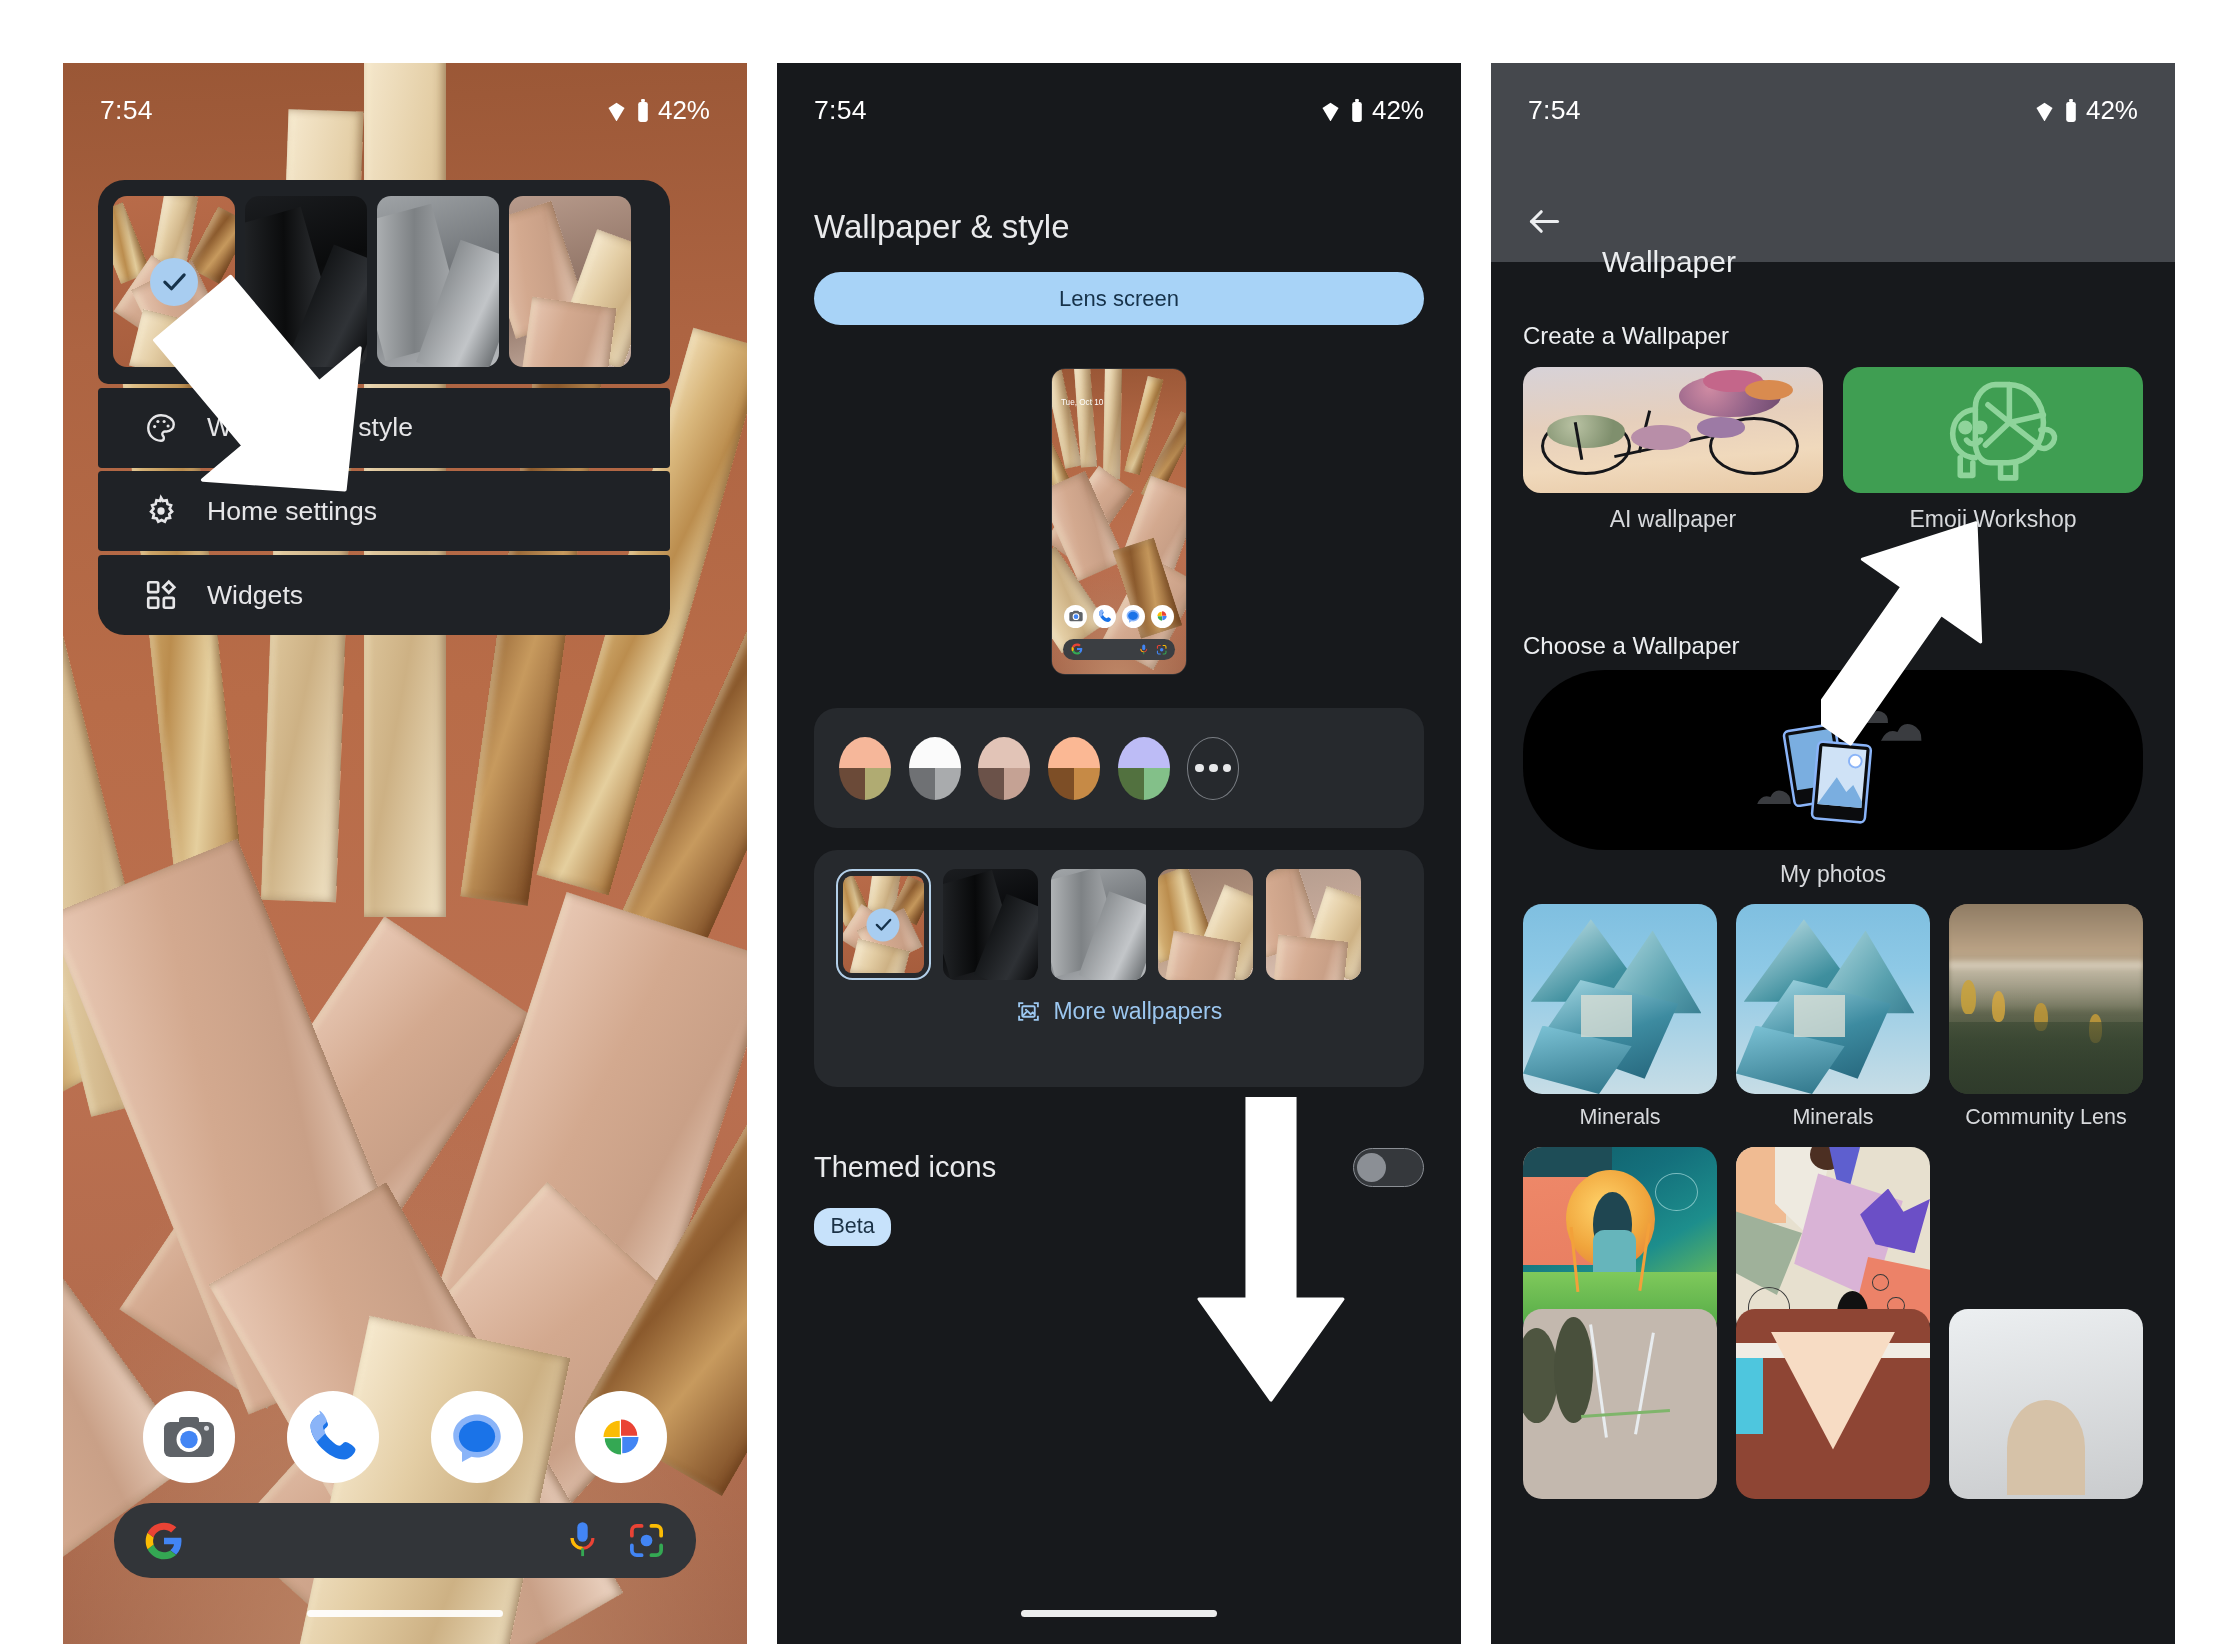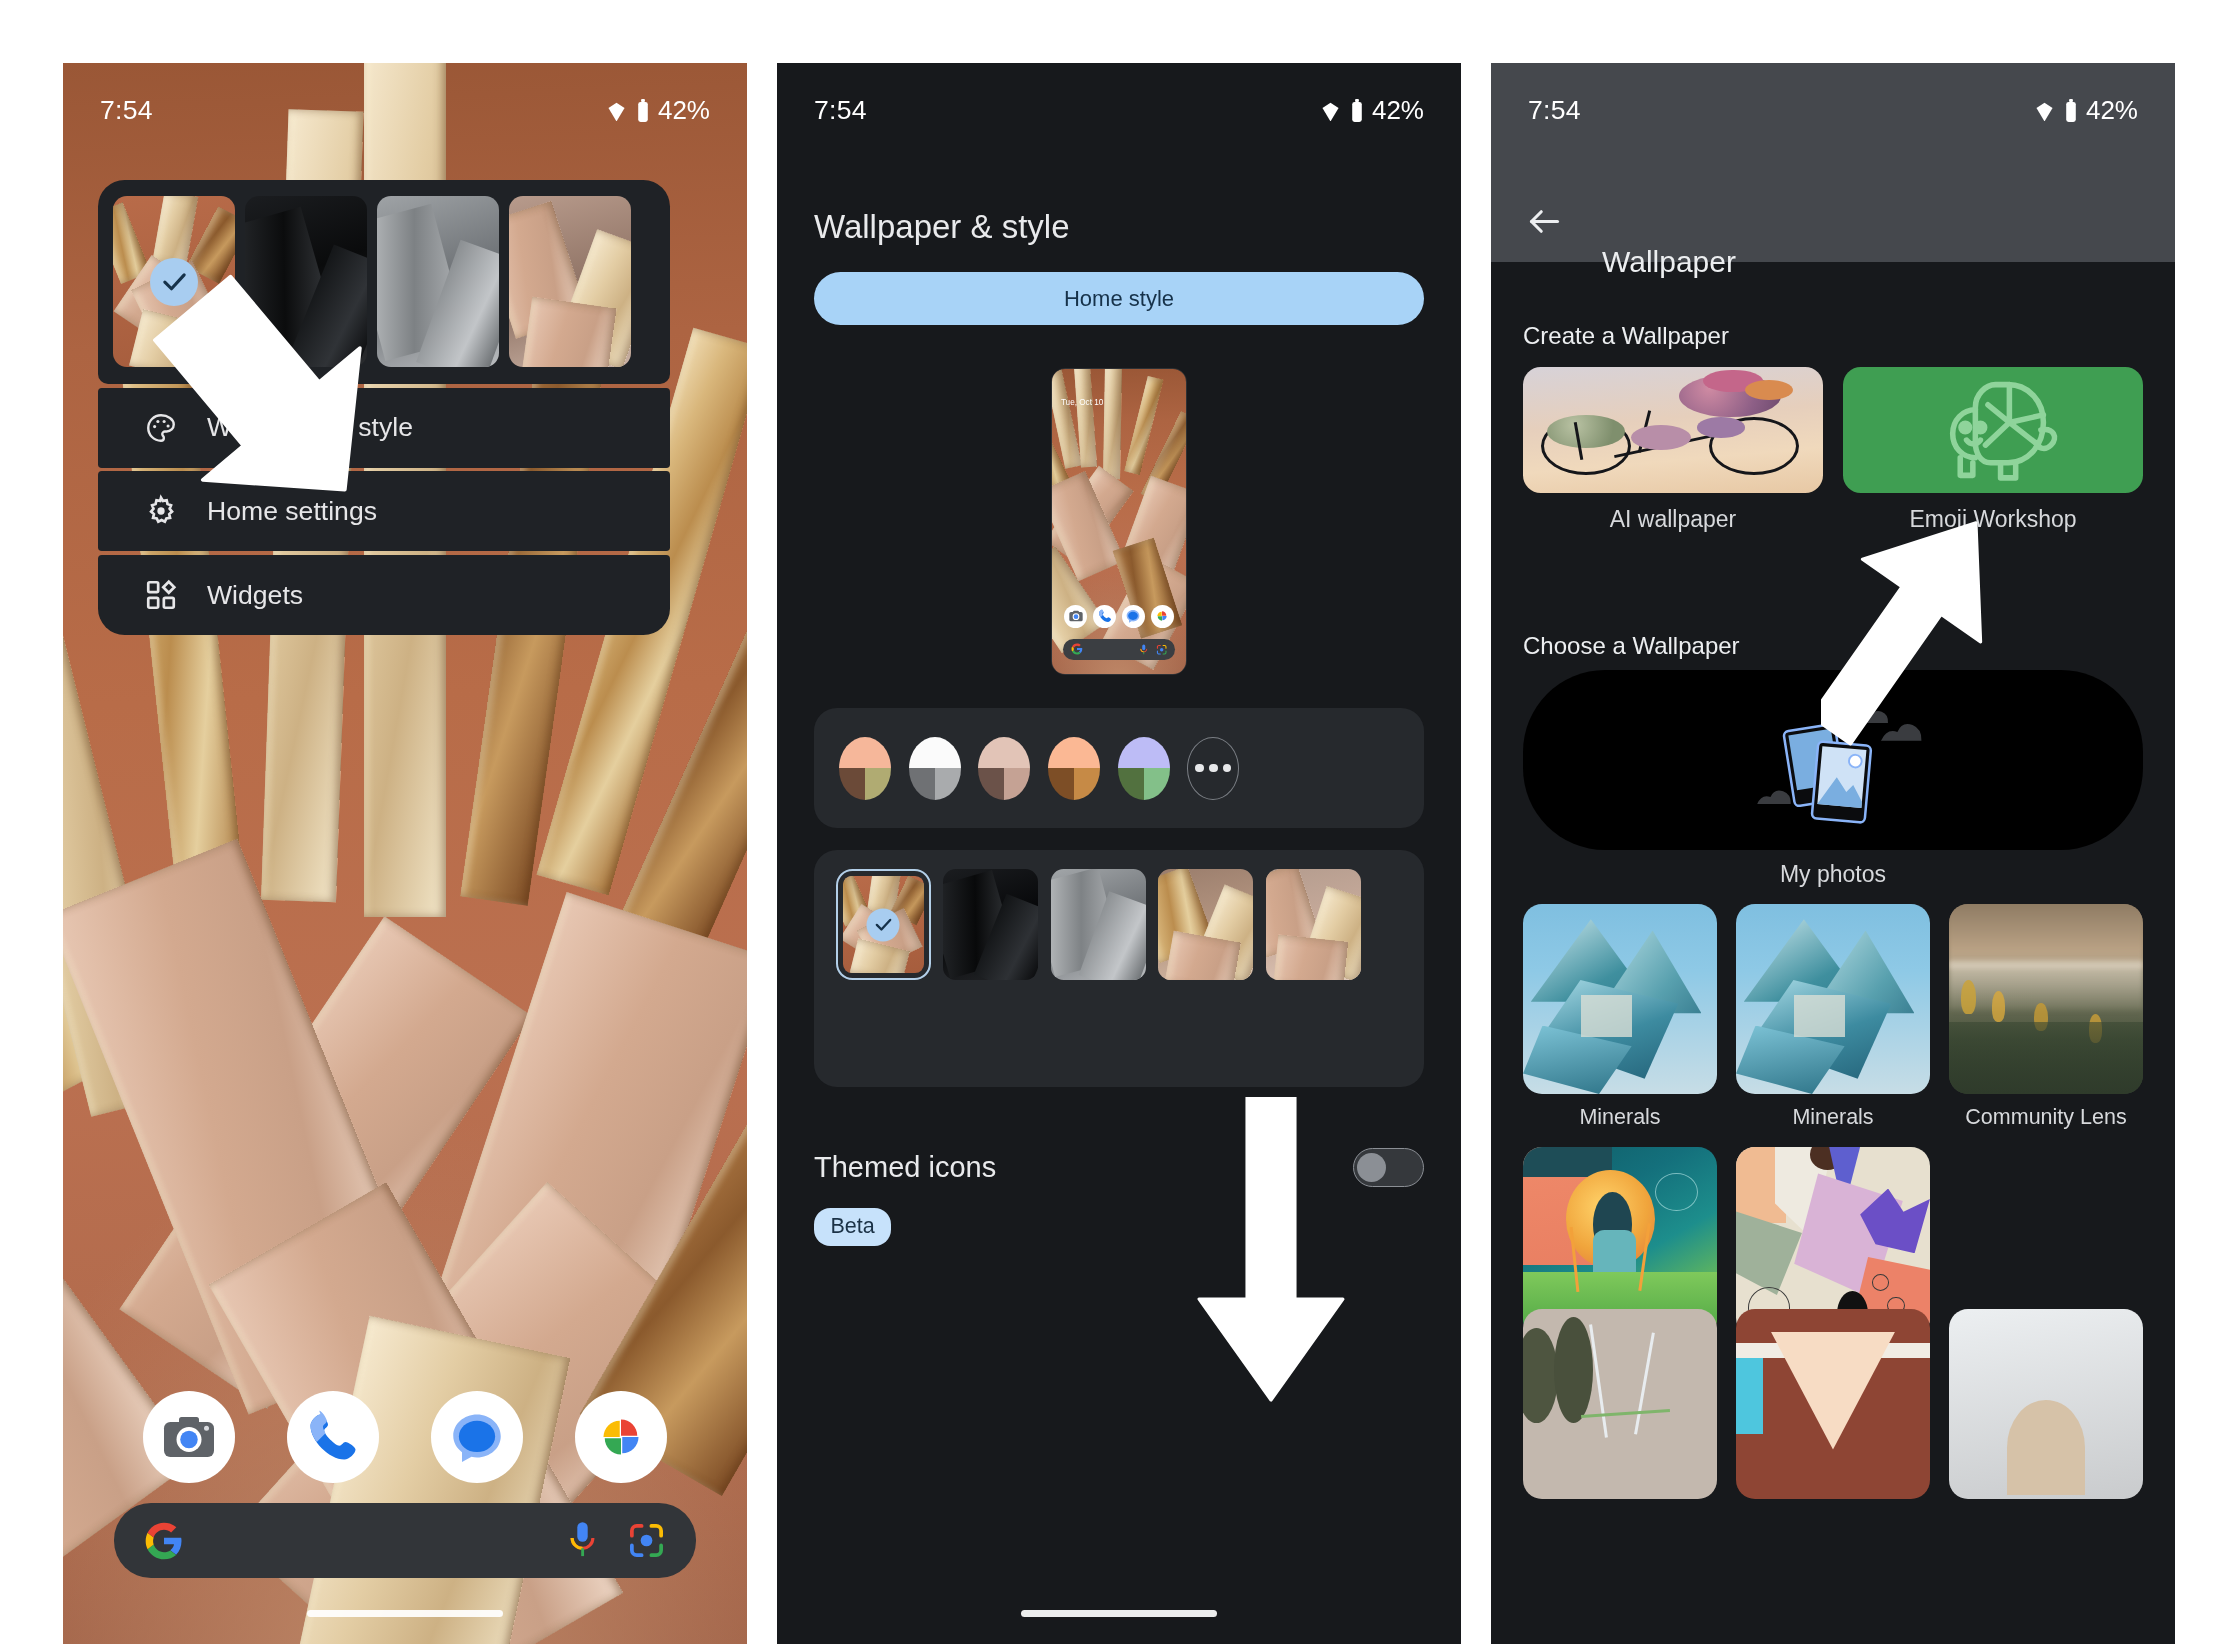--- a/index.html
+++ b/index.html
@@ -415,21 +415,21 @@
             </svg>
         </span>
         <span class="sb-pct">42%</span>
       </span>
     </div>
 
     <div class="p2-title">Wallpaper &amp; style</div>
 
     <div class="p2-tabs">
       <div class="p2-tab active">
-        <span>Home style</span>
+        <span>Lens screen</span>
       </div>
     </div>
 
     <div class="p2-preview">
       <div class="wp">
         <div class="cry" style="left:-4%;top:4%;width:18%;height:34%;transform:rotate(-26deg);">
             <i></i>
           </div>
         <div class="cry pale" style="left:10%;top:0%;width:13%;height:32%;transform:rotate(-12deg);">
             <i></i>
@@ -625,20 +625,29 @@
             <div class="cry pale" style="left:36%;top:20%;width:62%;height:74%;transform:rotate(18deg);">
                 <i></i>
               </div>
             <div class="cry rose" style="left:8%;top:62%;width:74%;height:46%;transform:rotate(6deg);">
                 <i></i>
               </div>
           </div>
         </div>
       </div>
 
+      <div class="p2-more">
+        <svg viewBox="0 0 24 24" fill="none" stroke="#9cc7f0" stroke-width="1.8">
+          <path d="M3 8V4h4M17 4h4v4M21 16v4h-4M7 20H3v-4"></path>
+          <rect x="6" y="7" width="12" height="10" rx="1.2"></rect>
+          <circle cx="9.6" cy="10.4" r="1.1" fill="#9cc7f0" stroke="none"></circle>
+          <path d="M6.6 16 L11 11.6 L14 14.6 L16 13 L17.4 14.4"></path>
+        </svg>
+        <span>More wallpapers</span>
+      </div>
     </div>
 
     <div class="p2-themed">
       <span class="t">Themed icons</span>
       <span class="toggle">
           <span class="knob"></span>
         </span>
     </div>
     <div class="p2-beta">Beta</div>
 

